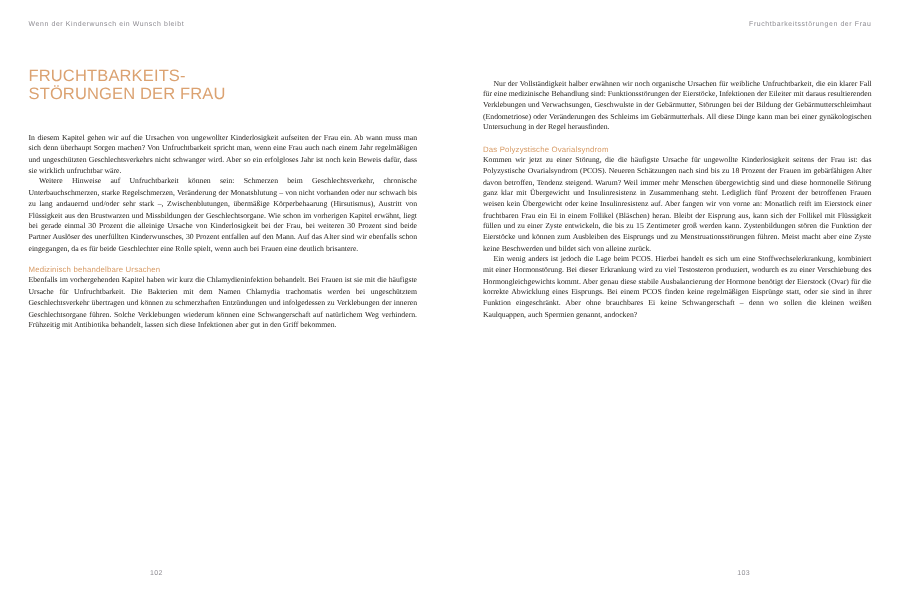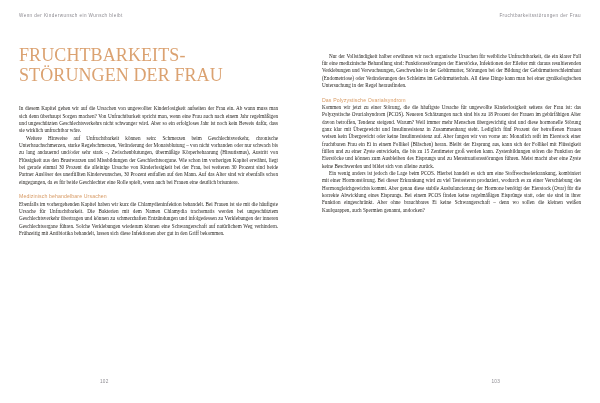--- a/index.html
+++ b/index.html
@@ -46,22 +46,22 @@
     letter-spacing: 0.42px;
     color: #8c8a90;
     line-height: 1;
     white-space: nowrap;
   }
   .running-head.left  { text-align: left; }
   .running-head.right { text-align: right; }
 
   
   .chapter-title {
-    font-family: Liberation Serif, serif;
-    font-size: 18px;
+    font-family: Liberation Sans, sans-serif;
+    font-size: 11px;
     line-height: 1.16;
     letter-spacing: 0.1px;
     color: #dba271;
     font-weight: 400;
     margin: 26px 0 1px 0;
     white-space: pre-line;
   }
 
   
   .col {

